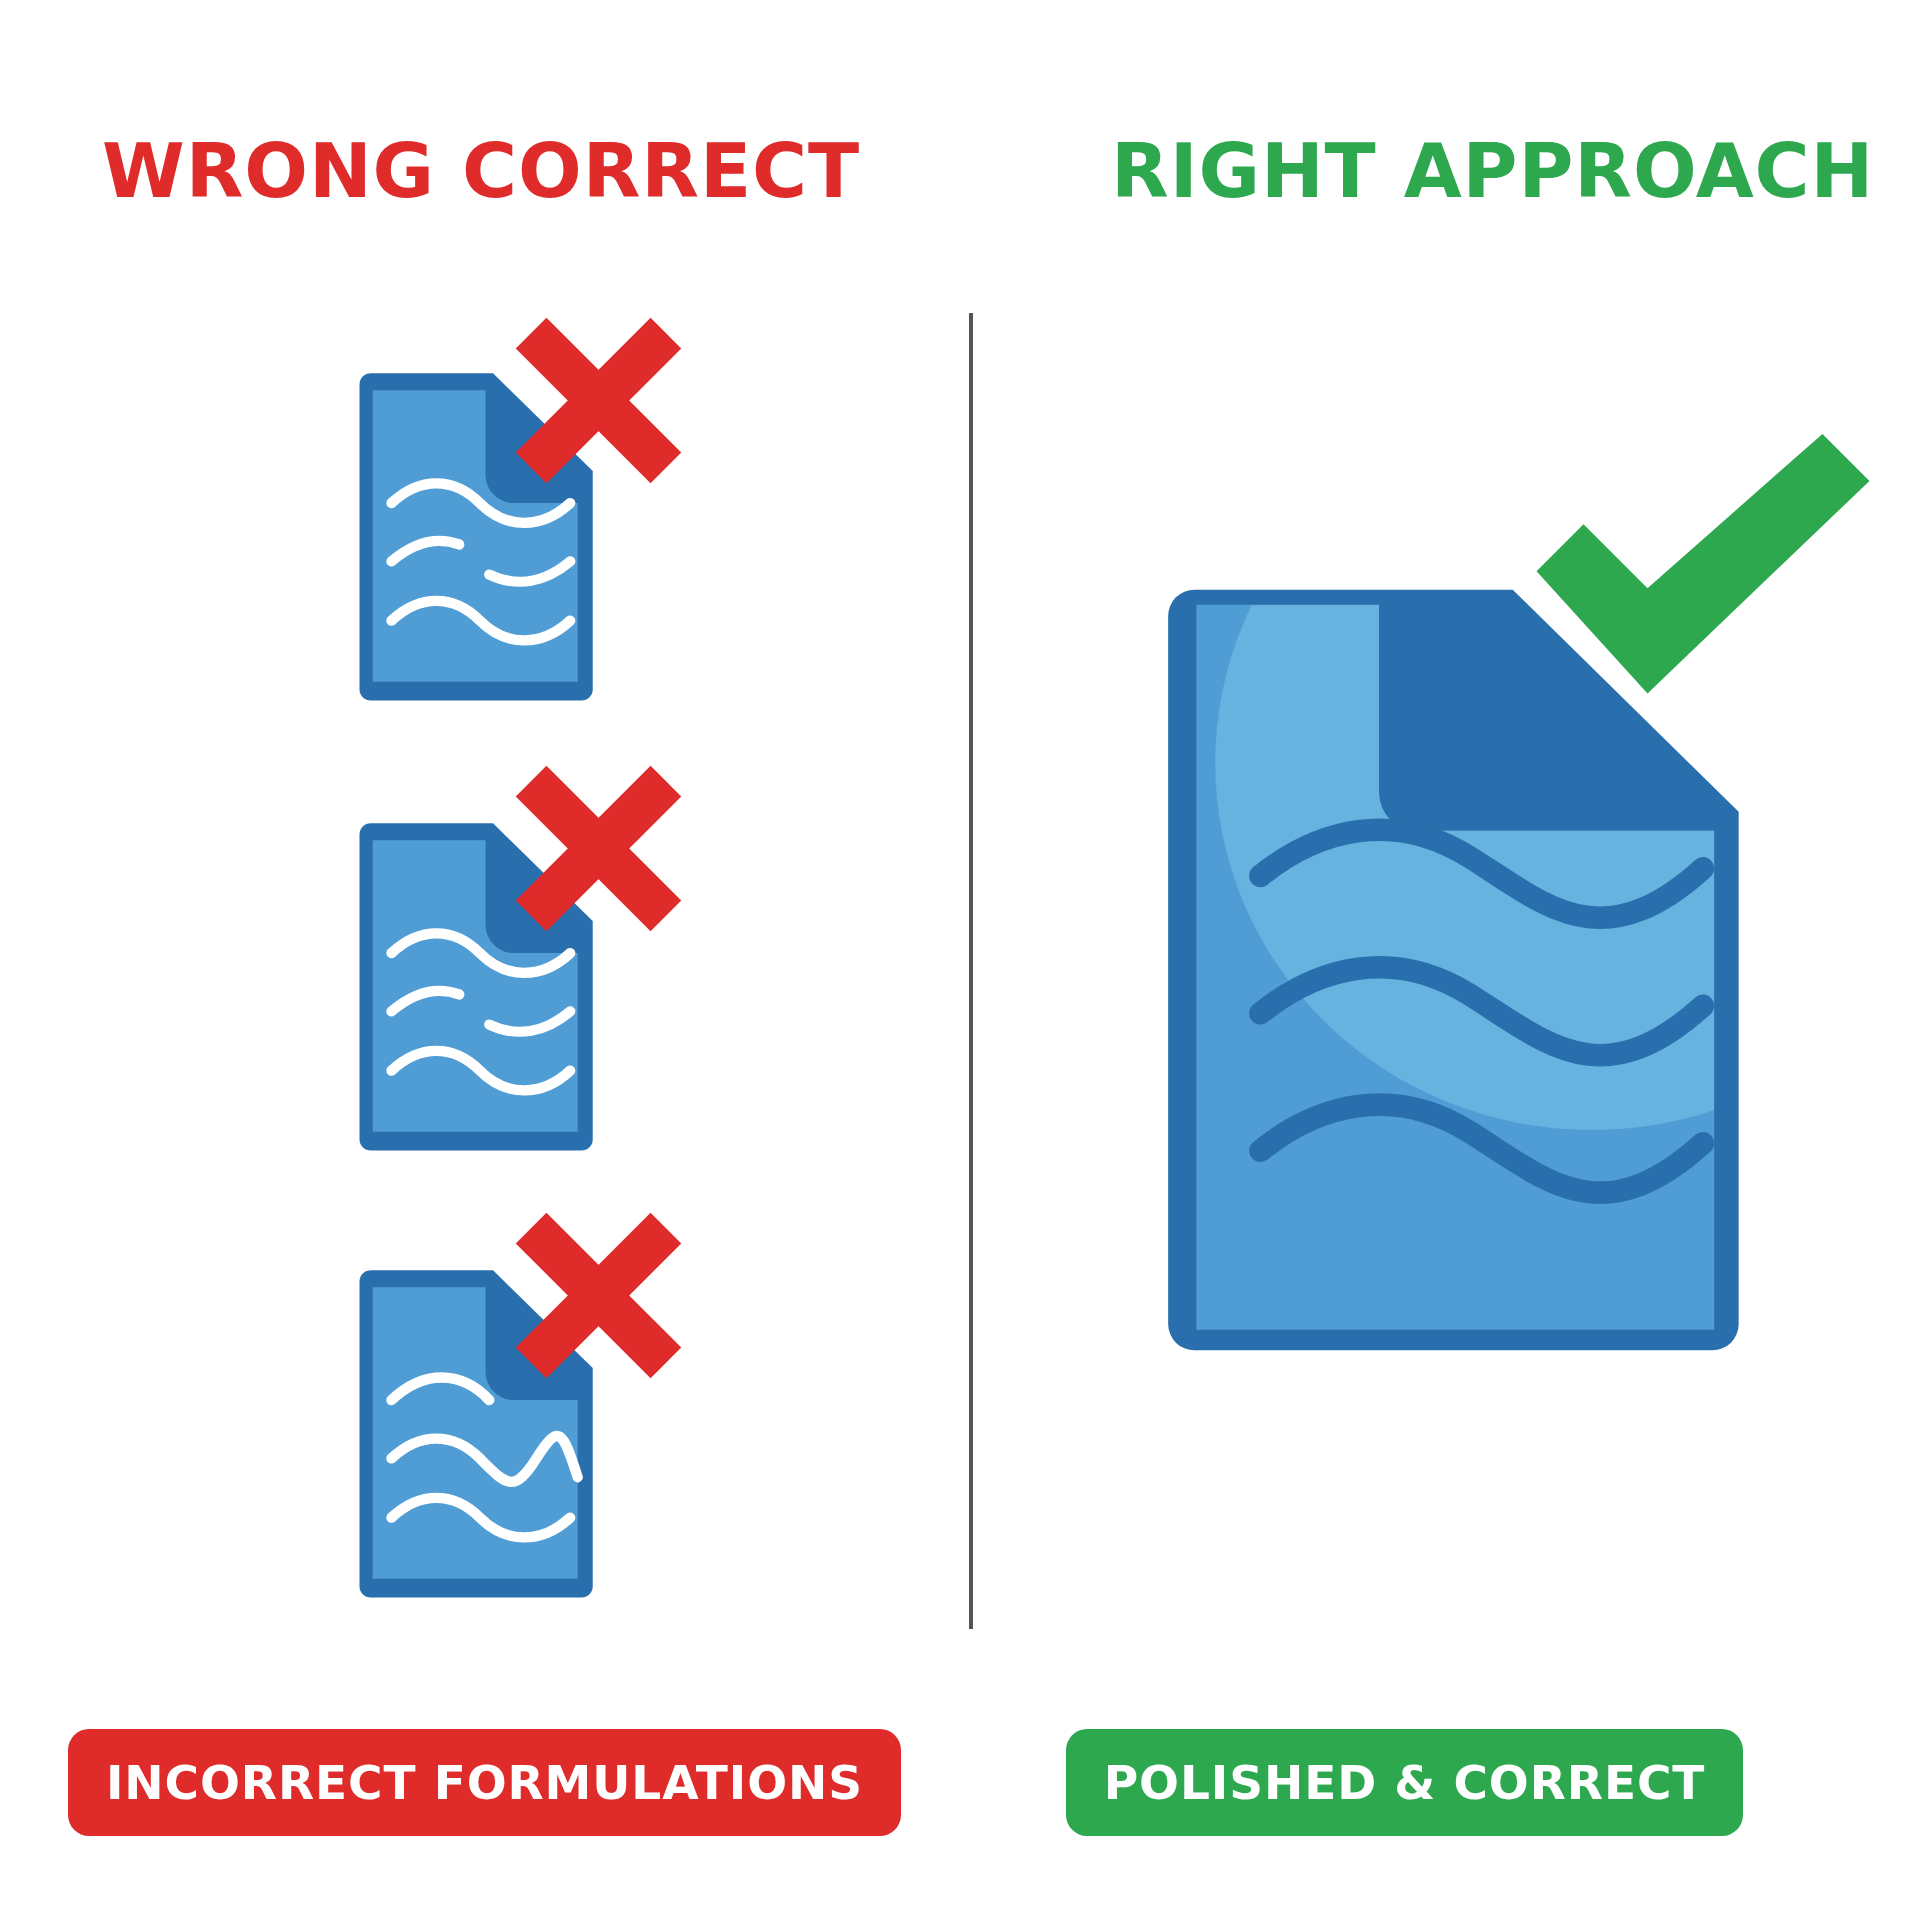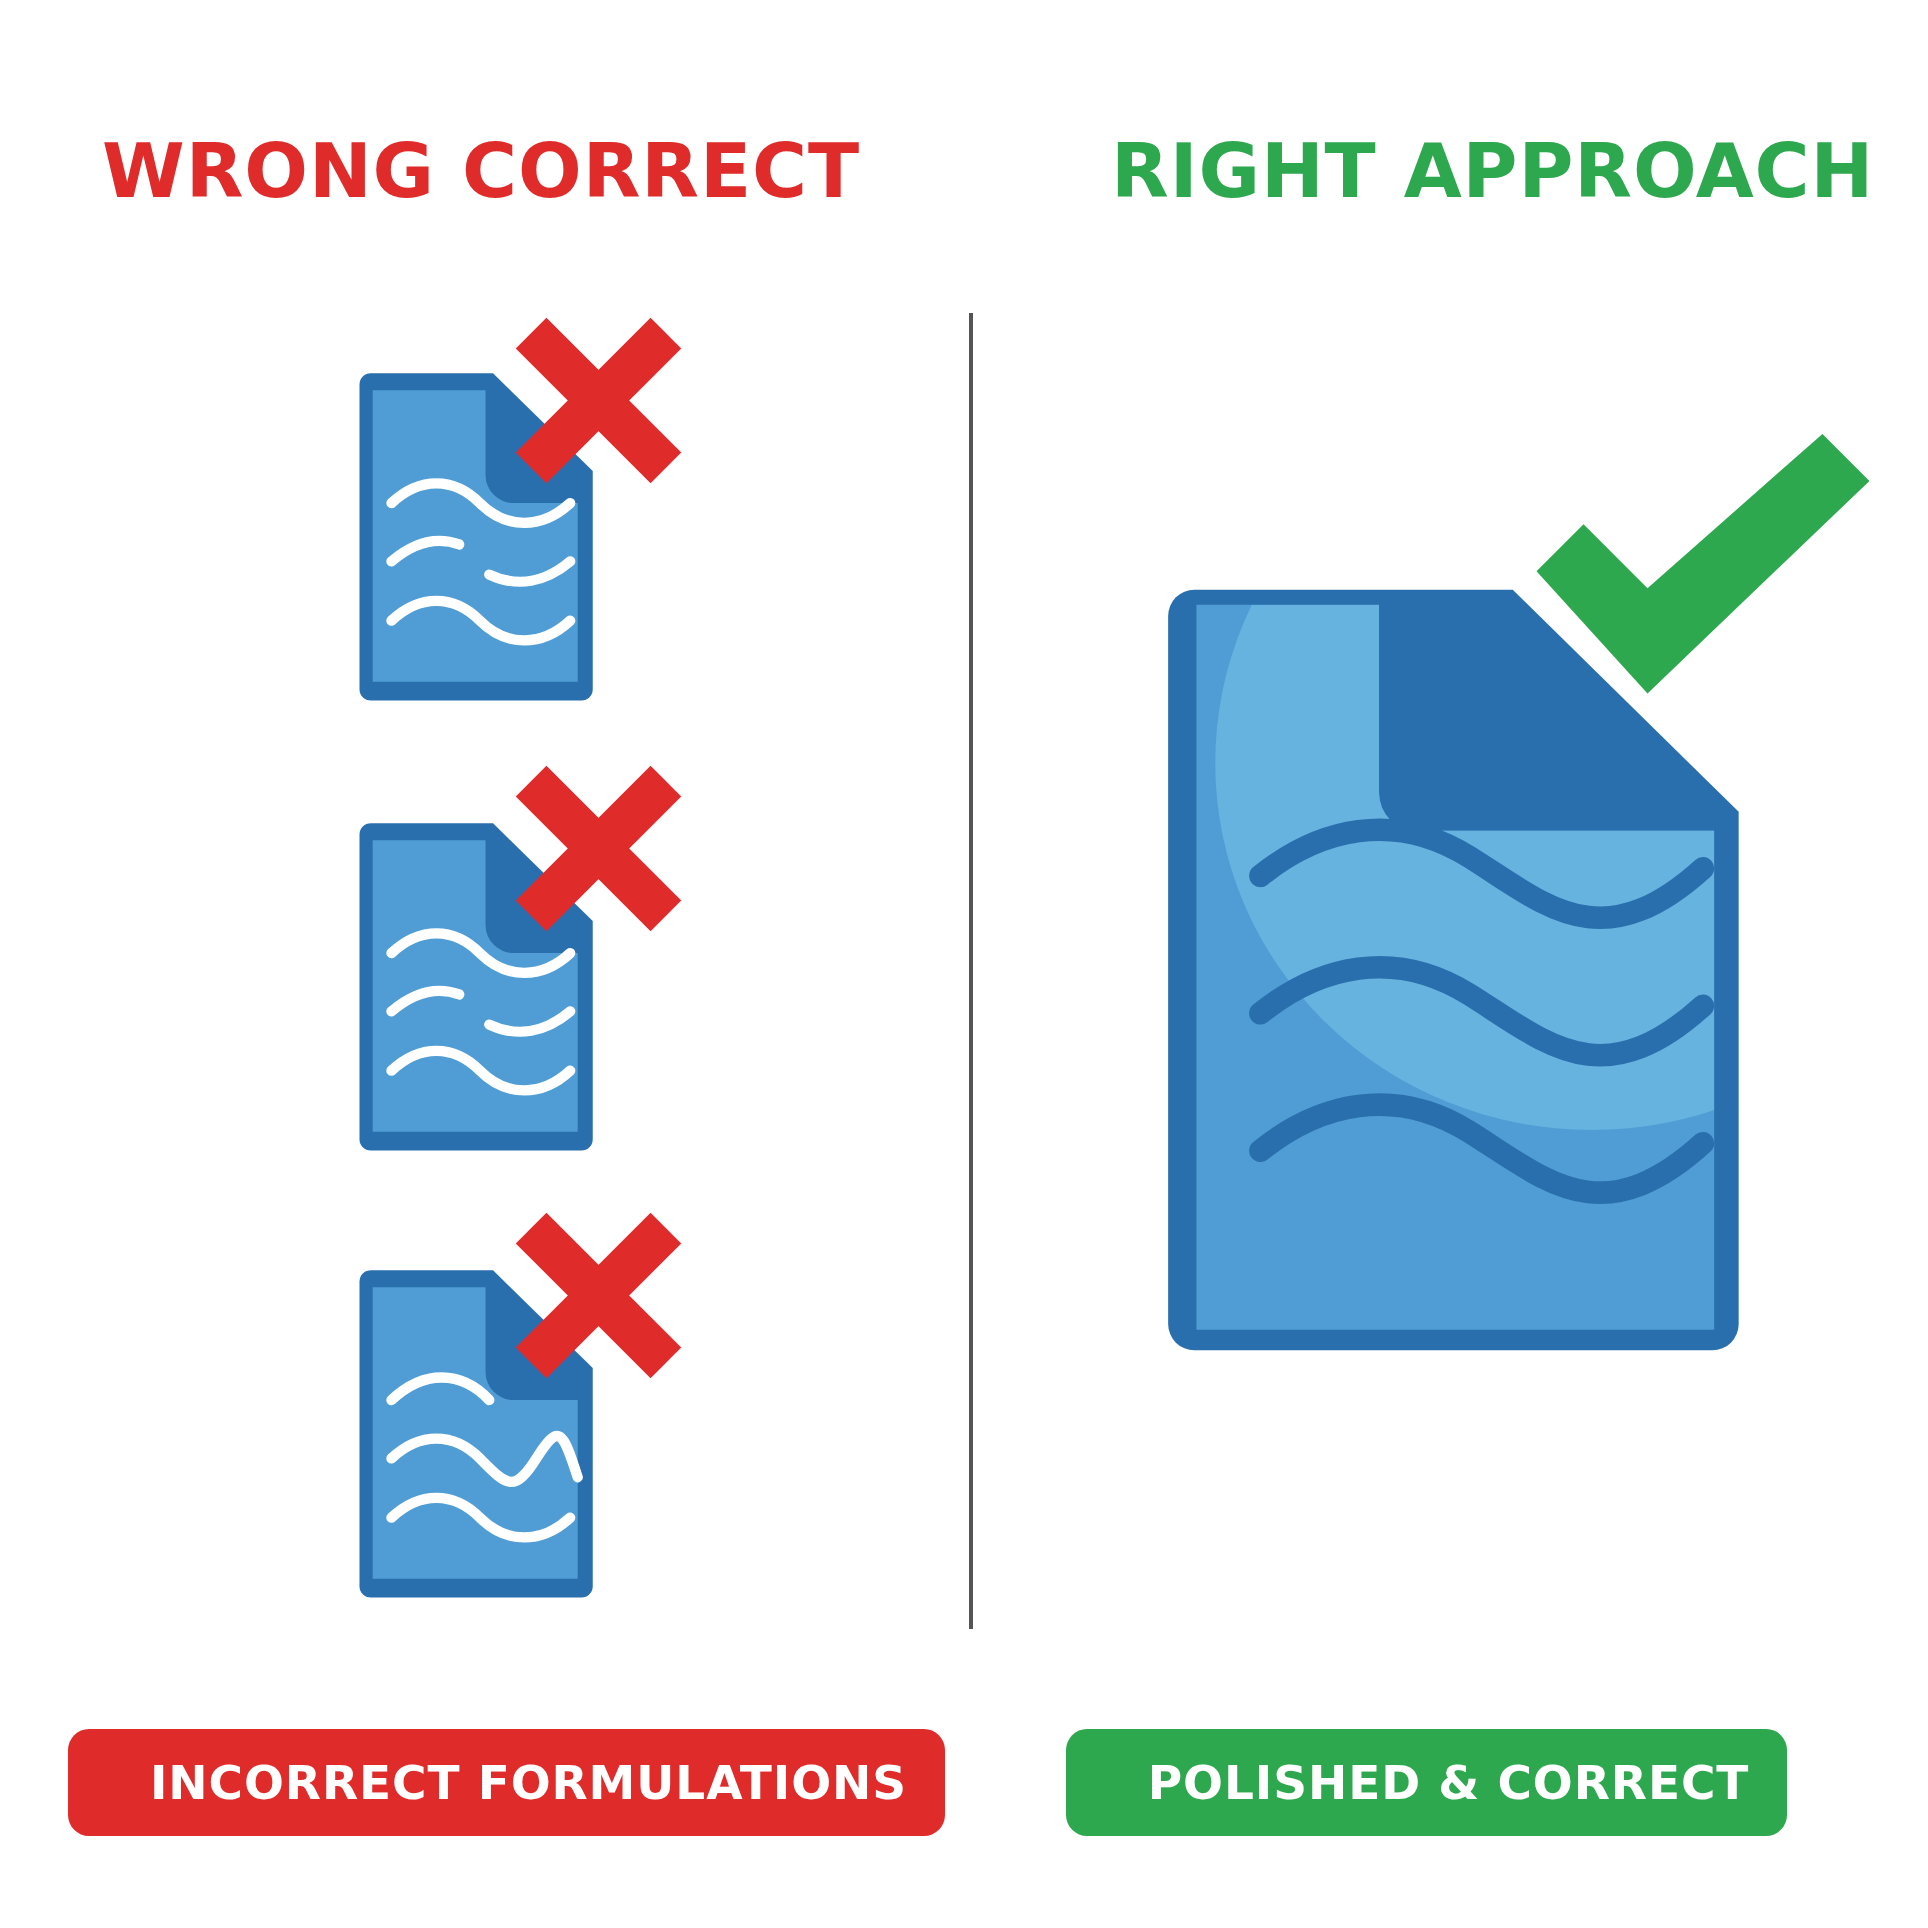--- a/index.html
+++ b/index.html
@@ -4,21 +4,21 @@
   <style>
     html, body { margin: 0; padding: 0; }
     body { width: 1928px; height: 1928px; background: #ffffff; position: relative; overflow: hidden;
            font-family: "DejaVu Sans", sans-serif; }
     .title { position: absolute; top: 130px; font-weight: bold; font-size: 75px; letter-spacing: 0.9px; white-space: nowrap; line-height: 83px; }
     #title-wrong { left: 102px; width: 767px; color: #e02b2b; }
     #title-right { left: 1111px; width: 692px; color: #2ea84f; }
     .divider { position: absolute; left: 969px; top: 313px; width: 3.8px; height: 1316px; background: #555555; }
     .icon { position: absolute; }
     .label { position: absolute; top: 1729px; height: 107px; border-radius: 21px; color: #ffffff; font-weight: bold;
-             font-size: 47px; display: flex; align-items: center; justify-content: center; white-space: nowrap; letter-spacing: 0.9px; padding-left: 44px; }
+             font-size: 47px; display: flex; align-items: center; justify-content: center; white-space: nowrap; letter-spacing: 0.9px; }
     #label-wrong { left: 68px; width: 833px; background: #e02b2b; }
     #label-right { left: 1066px; width: 677px; background: #2ea84f; }
   </style>
 </head>
 <body>
 
 <div id="title-wrong" class="title">WRONG CORRECT</div>
 <div id="title-right" class="title">RIGHT APPROACH</div>
 
 <div class="divider"></div>

